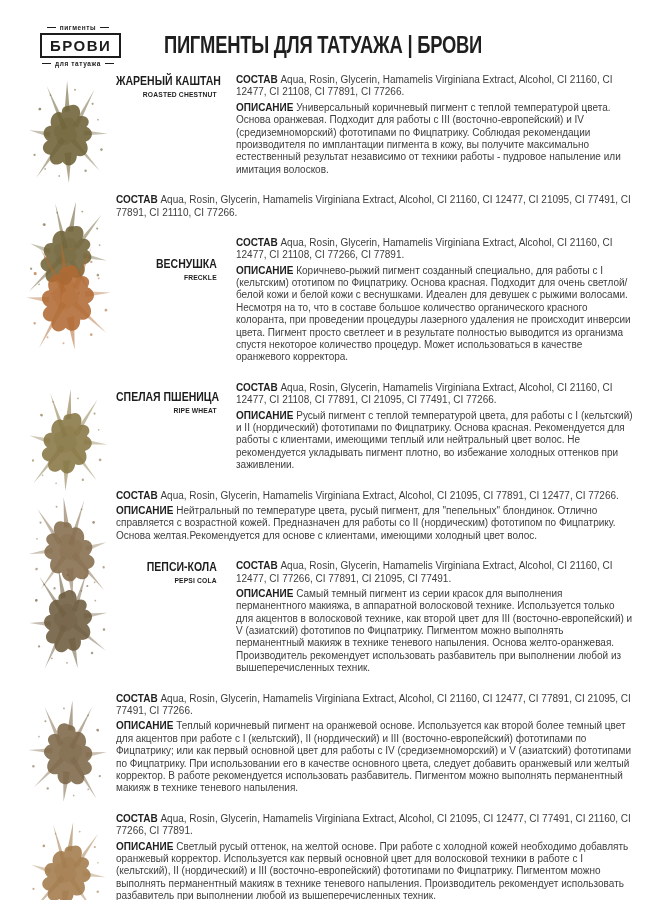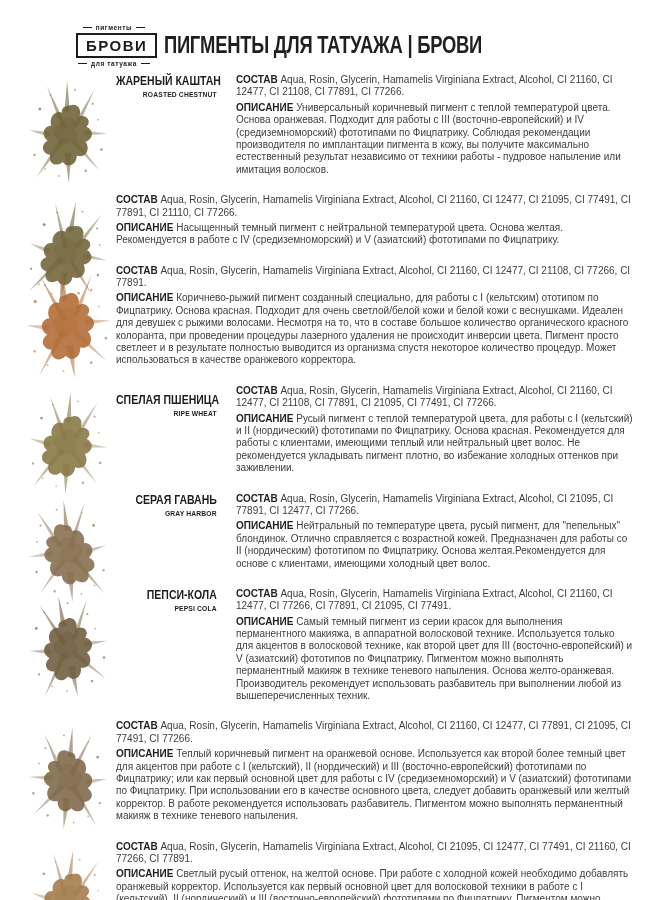--- a/index.html
+++ b/index.html
@@ -3,21 +3,21 @@
 <meta charset="utf-8">
 <style>
   html,body{margin:0;padding:0;background:#fff;}
   .page{
     width:646px;height:900px;position:relative;overflow:hidden;
     background:#ffffff;color:#3e3e3e;
     font-family:"Liberation Sans", sans-serif;
   }
   
   .header{position:relative;height:74px;}
-  .logo{position:absolute;left:40px;top:24px;text-align:center;color:#1c1c1c;width:76px;margin-left:36px;}
+  .logo{position:absolute;left:40px;top:24px;text-align:center;color:#1c1c1c;width:76px;}
   .logo-row{display:flex;align-items:center;justify-content:center;gap:4px;}
   .logo-small{font-size:6.5px;font-weight:700;letter-spacing:.6px;color:#1c1c1c;white-space:nowrap;}
   .logo-dash{display:inline-block;width:9px;height:1.5px;background:#1c1c1c;}
   .logo-box{display:inline-block;border:2px solid #1c1c1c;padding:2px 8px;margin:2px 0;
     font-weight:700;font-size:15px;letter-spacing:1.5px;color:#1c1c1c;}
   .title{
     position:absolute;left:0;right:0;top:32px;text-align:center;
     font-size:23px;font-weight:700;color:#1f1f1f;letter-spacing:-.3px;
     transform:scaleX(.8);
   }
@@ -123,21 +123,20 @@
     <circle cx="30" cy="18" r="1" opacity=".5"></circle>
             <circle cx="70" cy="104" r="1.4" opacity=".6"></circle>
     <circle cx="24" cy="102" r="1" opacity=".5"></circle>
             <circle cx="84" cy="46" r="1" opacity=".5"></circle>
     <circle cx="58" cy="12" r="1.1" opacity=".55"></circle>
             <circle cx="40" cy="110" r="1" opacity=".5"></circle>
   </svg>
 </div>
       <div class="p-text">
         <p><b>СОСТАВ</b> <span>Aqua, Rosin, Glycerin, Hamamelis Virginiana Extract, Alcohol, CI 21160, CI 12477, CI 21095, CI 77491, CI 77891, CI 21110, CI 77266.</span></p>
-        <p><b>ОПИСАНИЕ</b> <span>Насыщенный темный пигмент с нейтральной температурой цвета. Основа желтая. Рекомендуется в работе с IV (средиземноморский) и V (азиатский) фототипами по Фицпатрику.</span></p>
       </div>
     </div>
 
     <div class="product">
       <div class="swatch" style="color: rgb(176, 106, 51);">
   <svg viewBox="0 0 100 120" xmlns="http://www.w3.org/2000/svg" fill="currentColor">
     <path opacity=".88" d="M52 30 C60 26 66 34 63 42 C72 40 77 48 71 54 C80 58 79 68 70 71 C76 80 70 90 60 87 C60 97 50 102 44 94 C36 101 27 95 30 86 C21 85 18 75 27 70 C19 64 22 53 31 53 C28 44 35 35 43 38 C43 31 47 31 52 30 Z"></path>
     <path opacity=".32" d="M45 45 C55 40 62 50 58 58 C63 62 60 72 52 72 C46 78 36 74 37 66 C31 62 34 52 40 52 Z"></path>
     <path opacity=".55" d="M26 8 L49 55 L44 58 Z"></path>
     <path opacity=".5" d="M80 12 L56 52 L61 55 Z"></path>
@@ -152,20 +151,24 @@
     <circle cx="88" cy="80" r="1.5" opacity=".6"></circle>
             <circle cx="12" cy="86" r="1.3" opacity=".6"></circle>
     <circle cx="30" cy="18" r="1" opacity=".5"></circle>
             <circle cx="70" cy="104" r="1.4" opacity=".6"></circle>
     <circle cx="24" cy="102" r="1" opacity=".5"></circle>
             <circle cx="84" cy="46" r="1" opacity=".5"></circle>
     <circle cx="58" cy="12" r="1.1" opacity=".55"></circle>
             <circle cx="40" cy="110" r="1" opacity=".5"></circle>
   </svg>
 </div>
+      <div class="p-names off-lg">
+        <div class="p-name">ВЕСНУШКА</div>
+        <div class="p-name-en">FRECKLE</div>
+      </div>
       <div class="p-text">
         <p><b>СОСТАВ</b> <span>Aqua, Rosin, Glycerin, Hamamelis Virginiana Extract, Alcohol, CI 21160, CI 12477, CI 21108, CI 77266, CI 77891.</span></p>
         <p><b>ОПИСАНИЕ</b> <span>Коричнево-рыжий пигмент созданный специально, для работы с I (кельтским) ототипом по Фицпатрику. Основа красная. Подходит для очень светлой/белой кожи и белой кожи с веснушками. Идеален для девушек с рыжими волосами. Несмотря на то, что в составе большое количество органического красного колоранта, при проведении процедуры лазерного удаления не происходит инверсии цвета. Пигмент просто светлеет и в результате полностью выводится из организма спустя некоторое количество процедур. Может использоваться в качестве оранжевого корректора.</span></p>
       </div>
     </div>
 
     <div class="product">
       <div class="swatch" style="color: rgb(135, 118, 67);">
   <svg viewBox="0 0 100 120" xmlns="http://www.w3.org/2000/svg" fill="currentColor">
     <path opacity=".88" d="M52 30 C60 26 66 34 63 42 C72 40 77 48 71 54 C80 58 79 68 70 71 C76 80 70 90 60 87 C60 97 50 102 44 94 C36 101 27 95 30 86 C21 85 18 75 27 70 C19 64 22 53 31 53 C28 44 35 35 43 38 C43 31 47 31 52 30 Z"></path>
@@ -218,24 +221,20 @@
     <circle cx="88" cy="80" r="1.5" opacity=".6"></circle>
             <circle cx="12" cy="86" r="1.3" opacity=".6"></circle>
     <circle cx="30" cy="18" r="1" opacity=".5"></circle>
             <circle cx="70" cy="104" r="1.4" opacity=".6"></circle>
     <circle cx="24" cy="102" r="1" opacity=".5"></circle>
             <circle cx="84" cy="46" r="1" opacity=".5"></circle>
     <circle cx="58" cy="12" r="1.1" opacity=".55"></circle>
             <circle cx="40" cy="110" r="1" opacity=".5"></circle>
   </svg>
 </div>
-      <div class="p-names">
-        <div class="p-name">СЕРАЯ ГАВАНЬ</div>
-        <div class="p-name-en">GRAY HARBOR</div>
-      </div>
       <div class="p-text">
         <p><b>СОСТАВ</b> <span>Aqua, Rosin, Glycerin, Hamamelis Virginiana Extract, Alcohol, CI 21095, CI 77891, CI 12477, CI 77266.</span></p>
         <p><b>ОПИСАНИЕ</b> <span>Нейтральный по температуре цвета, русый пигмент, для "пепельных" блондинок. Отлично справляется с возрастной кожей. Предназначен для работы со II (нордическим) фототипом по Фицпатрику. Основа желтая.Рекомендуется для основе с клиентами, имеющими холодный цвет волос.</span></p>
       </div>
     </div>
 
     <div class="product">
       <div class="swatch" style="color: rgb(109, 91, 61);">
   <svg viewBox="0 0 100 120" xmlns="http://www.w3.org/2000/svg" fill="currentColor">
     <path opacity=".88" d="M52 30 C60 26 66 34 63 42 C72 40 77 48 71 54 C80 58 79 68 70 71 C76 80 70 90 60 87 C60 97 50 102 44 94 C36 101 27 95 30 86 C21 85 18 75 27 70 C19 64 22 53 31 53 C28 44 35 35 43 38 C43 31 47 31 52 30 Z"></path>

